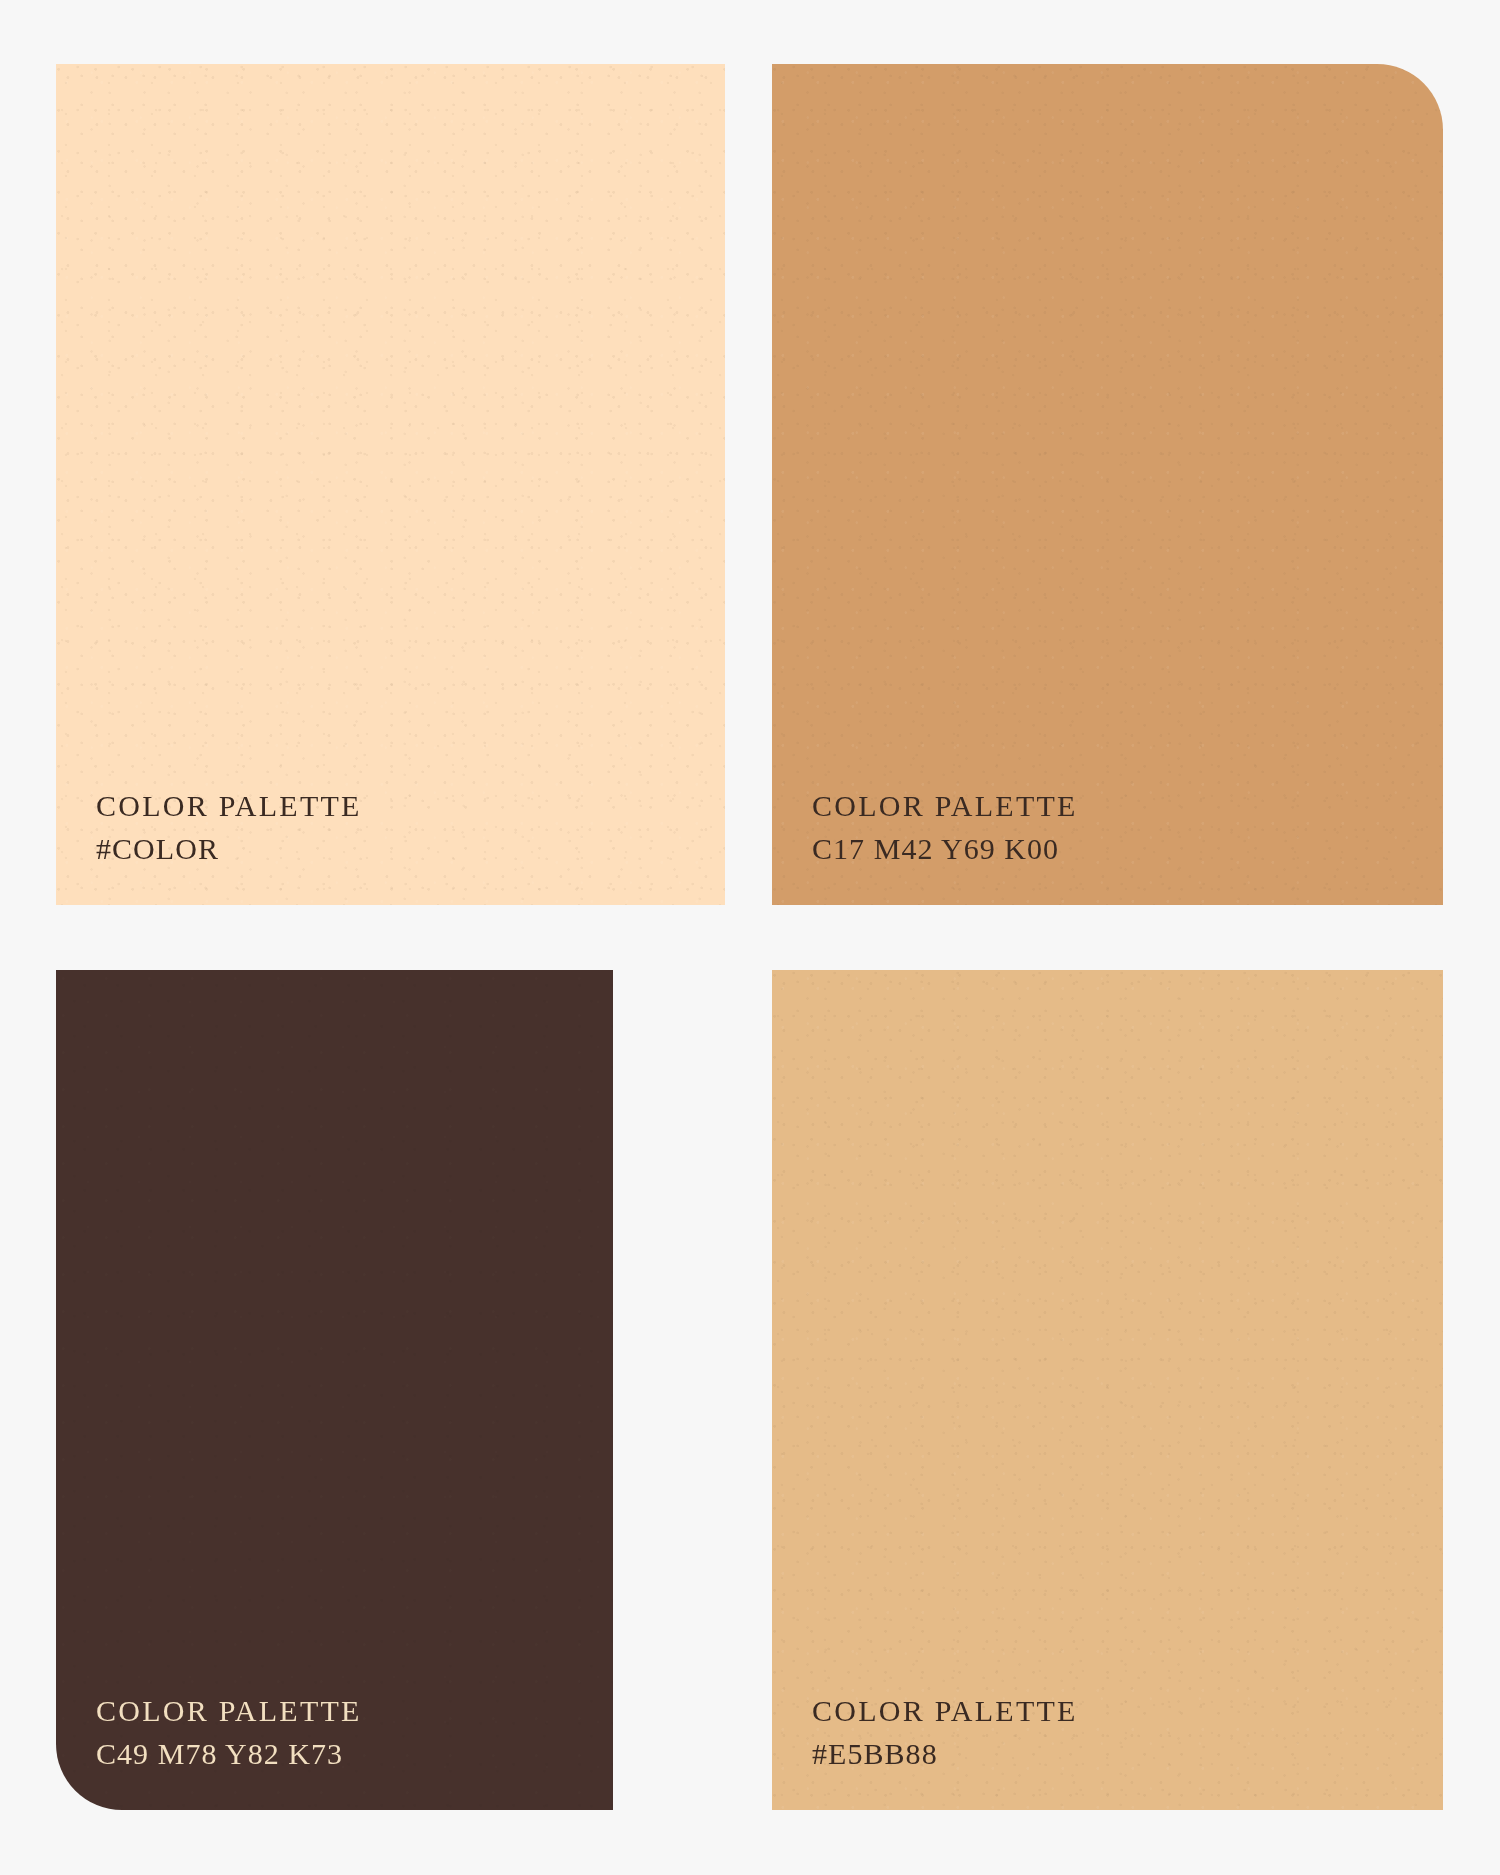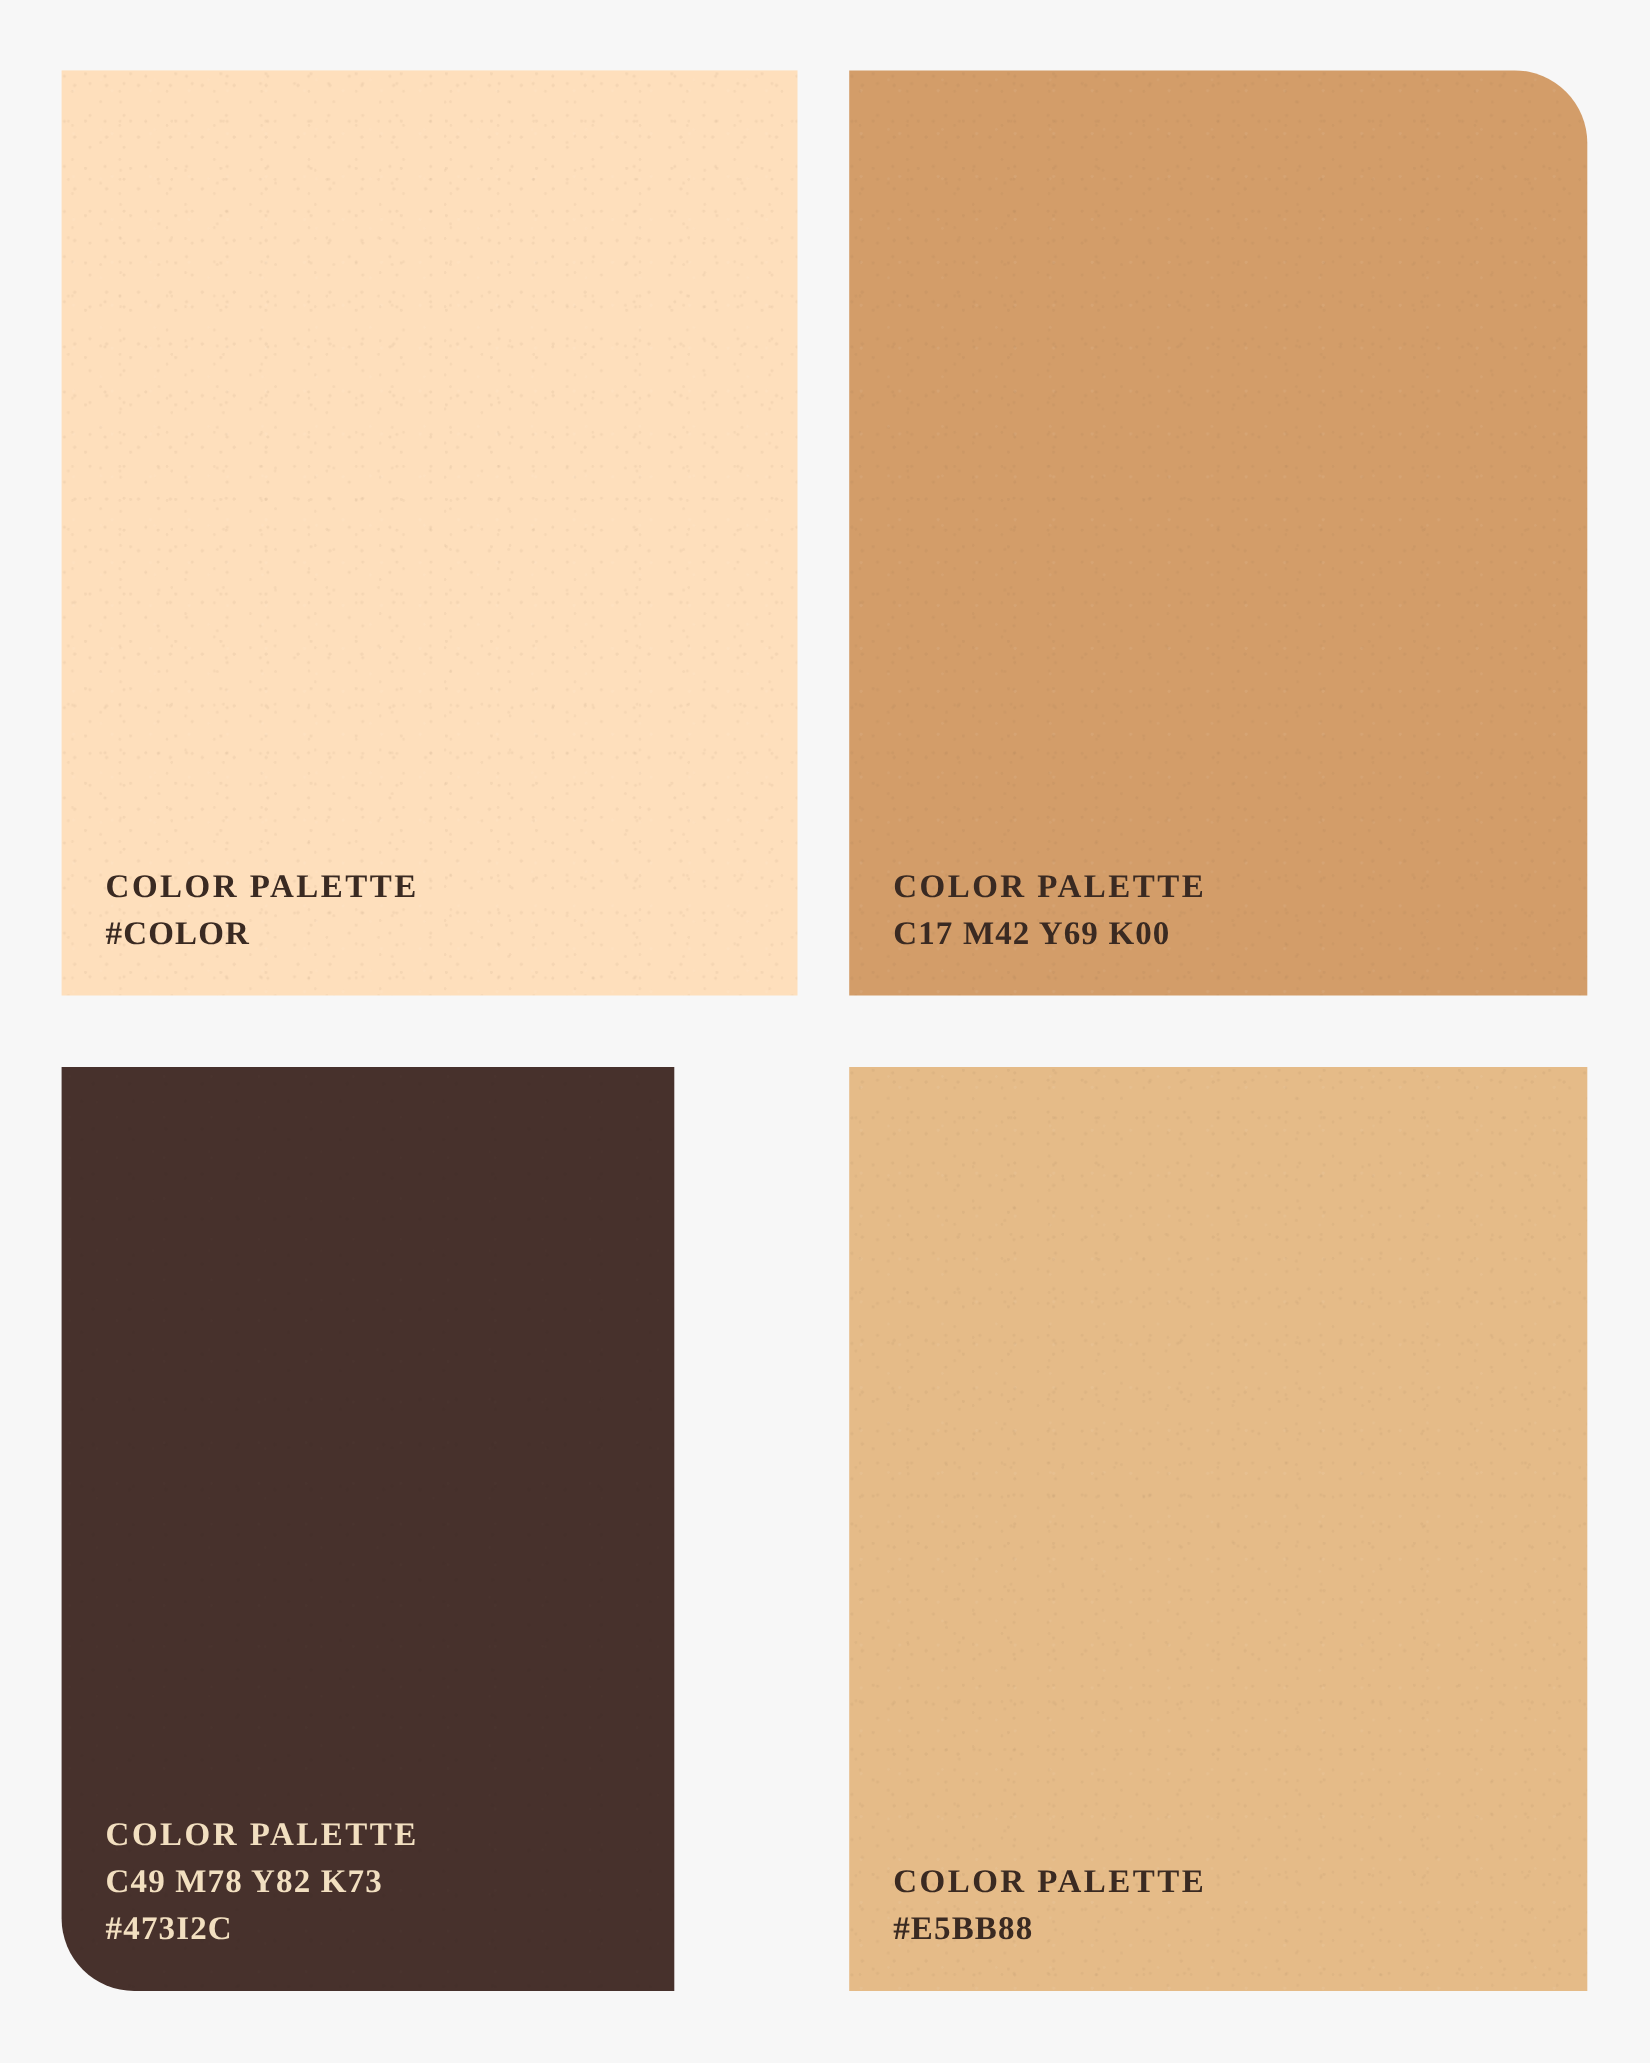--- a/index.html
+++ b/index.html
@@ -20,21 +20,20 @@
     position: relative;
     width: 1500px;
     height: 1875px;
     background: #f7f7f7;
   }
 
   .swatch {
     position: absolute;
     overflow: hidden;
     box-sizing: border-box;
-    font-weight: bold;
   }
 
   
   .swatch-grain {
     position: absolute;
     inset: 0;
     pointer-events: none;
     opacity: 0.5;
     background-image:
       radial-gradient(circle at 7% 13%, rgba(120,95,70,0.16) 0 1.1px, transparent 1.6px),
@@ -107,21 +106,20 @@
       <div class="caption-line caption-title">COLOR PALETTE</div>
       <div class="caption-line caption-cmyk">C17 M42 Y69 K00</div>
     </div>
   </div>
 
   <div class="swatch swatch-3 swatch-dark" style="left:56px; top:970px; width:557px; height:840px; border-radius:0 0 0 66px; background:#47312C;">
     <div class="swatch-grain"></div>
     <div class="swatch-caption caption-light-text">
       <div class="caption-line caption-title">COLOR PALETTE</div>
       <div class="caption-line caption-cmyk">C49 M78 Y82 K73</div>
-      <div class="caption-line caption-hex">#473I2C</div>
     </div>
   </div>
 
   <div class="swatch swatch-4" style="left:772px; top:970px; width:671px; height:840px; border-radius:0; background:#E5BB88;">
     <div class="swatch-grain"></div>
     <div class="swatch-caption caption-dark-text">
       <div class="caption-line caption-title">COLOR PALETTE</div>
       <div class="caption-line caption-hex">#E5BB88</div>
     </div>
   </div>

